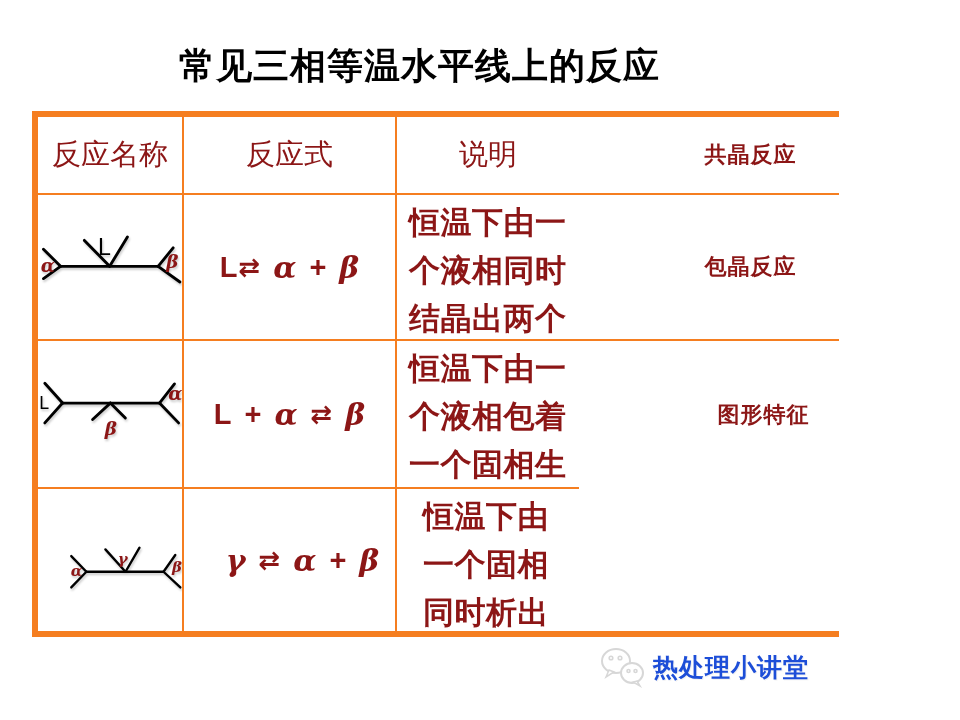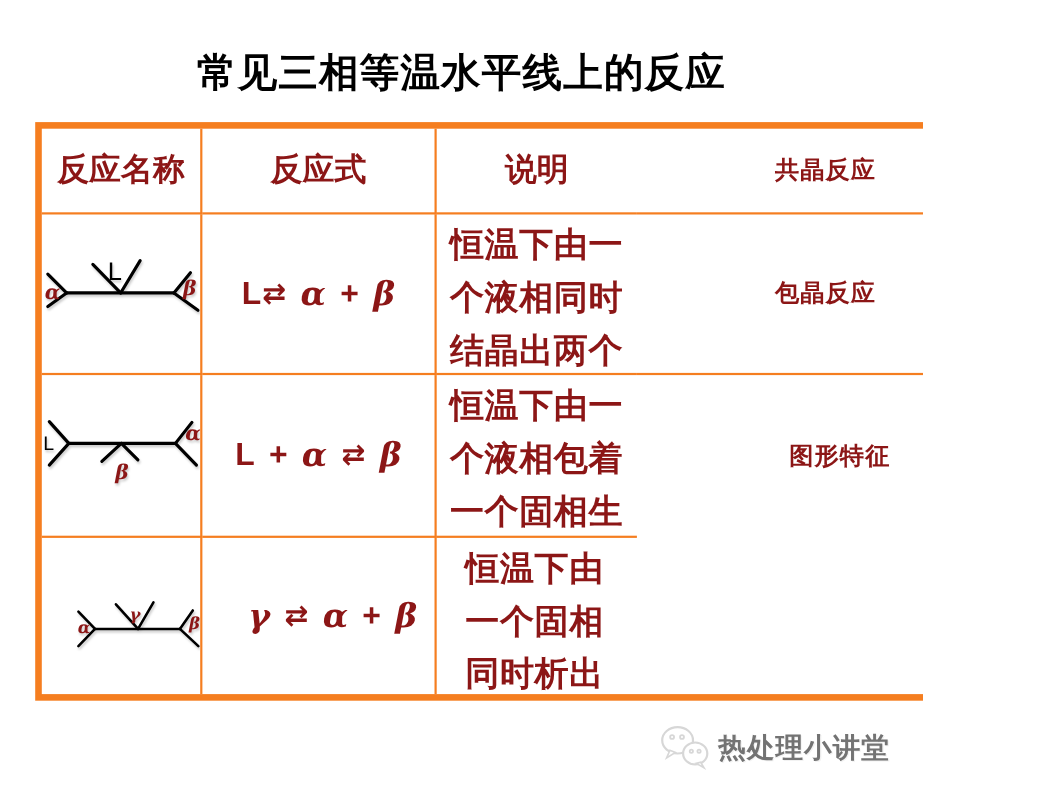--- a/index.html
+++ b/index.html
@@ -17,41 +17,41 @@
     display:grid;
     grid-template-columns:146px 213px 182px auto;
     grid-template-rows:78px 146px 148px auto;
   }
   .cell{
     box-sizing:border-box;border-right:2px solid #F57E20;border-bottom:2px solid #F57E20;
     display:flex;align-items:center;justify-content:center;color:#8C1616;overflow:hidden;
   }
   .cell.last-col{border-right:none;}
   .cell.last-row{border-bottom:none;padding-left:26px;}
-  .hdr{font-size:29px;font-weight:bold;}
+  .hdr{font-size:29px;font-weight:normal;}
   .rxn-name{font-size:22px;font-weight:bold;letter-spacing:1px;}
   .desc{
     font-size:31px;font-weight:bold;line-height:1.55;letter-spacing:0.5px;
     justify-content:flex-start;align-items:flex-start;text-align:left;
     padding:4px 6px 0 12px;
   }
   .formula{display:flex;align-items:center;gap:13px;font-size:29px;font-weight:bold;}
   .f-latin{font-family:"Liberation Sans",sans-serif;}
   .f-arrow{font-family:"DejaVu Sans",sans-serif;font-size:26px;}
   .f-op{font-family:"Liberation Sans",sans-serif;}
   .f-greek{font-family:"DejaVu Serif",serif;font-style:italic;font-size:30px;}
   .formula.r1 .f-arrow{margin-left:-12px;}
   .diagram svg{filter:drop-shadow(1.5px 2px 1px #c9c9c9);}
   .diag-line{stroke:#000;stroke-width:4.2;stroke-linecap:round;fill:none;}
   .svg-greek{font-family:"DejaVu Serif",serif;font-style:italic;font-weight:bold;
              font-size:27px;fill:#8C1616;}
   .svg-latin{font-family:"Liberation Sans",sans-serif;fill:#000;}
   .watermark{
-    position:absolute;right:30px;bottom:20px;display:flex;align-items:center;gap:8px;
-    color:#737373;
+    position:absolute;right:30px;bottom:32px;display:flex;align-items:center;gap:8px;
+    color:#1d4ed8;
   }
   .wm-text{font-size:25px;font-weight:bold;letter-spacing:1px;
            text-shadow:1px 1px 0 #f2f2f2;}
 </style>
 </head>
 <body>
 
 <div class="slide">
 
   <div class="title">常见三相等温水平线上的反应</div>

